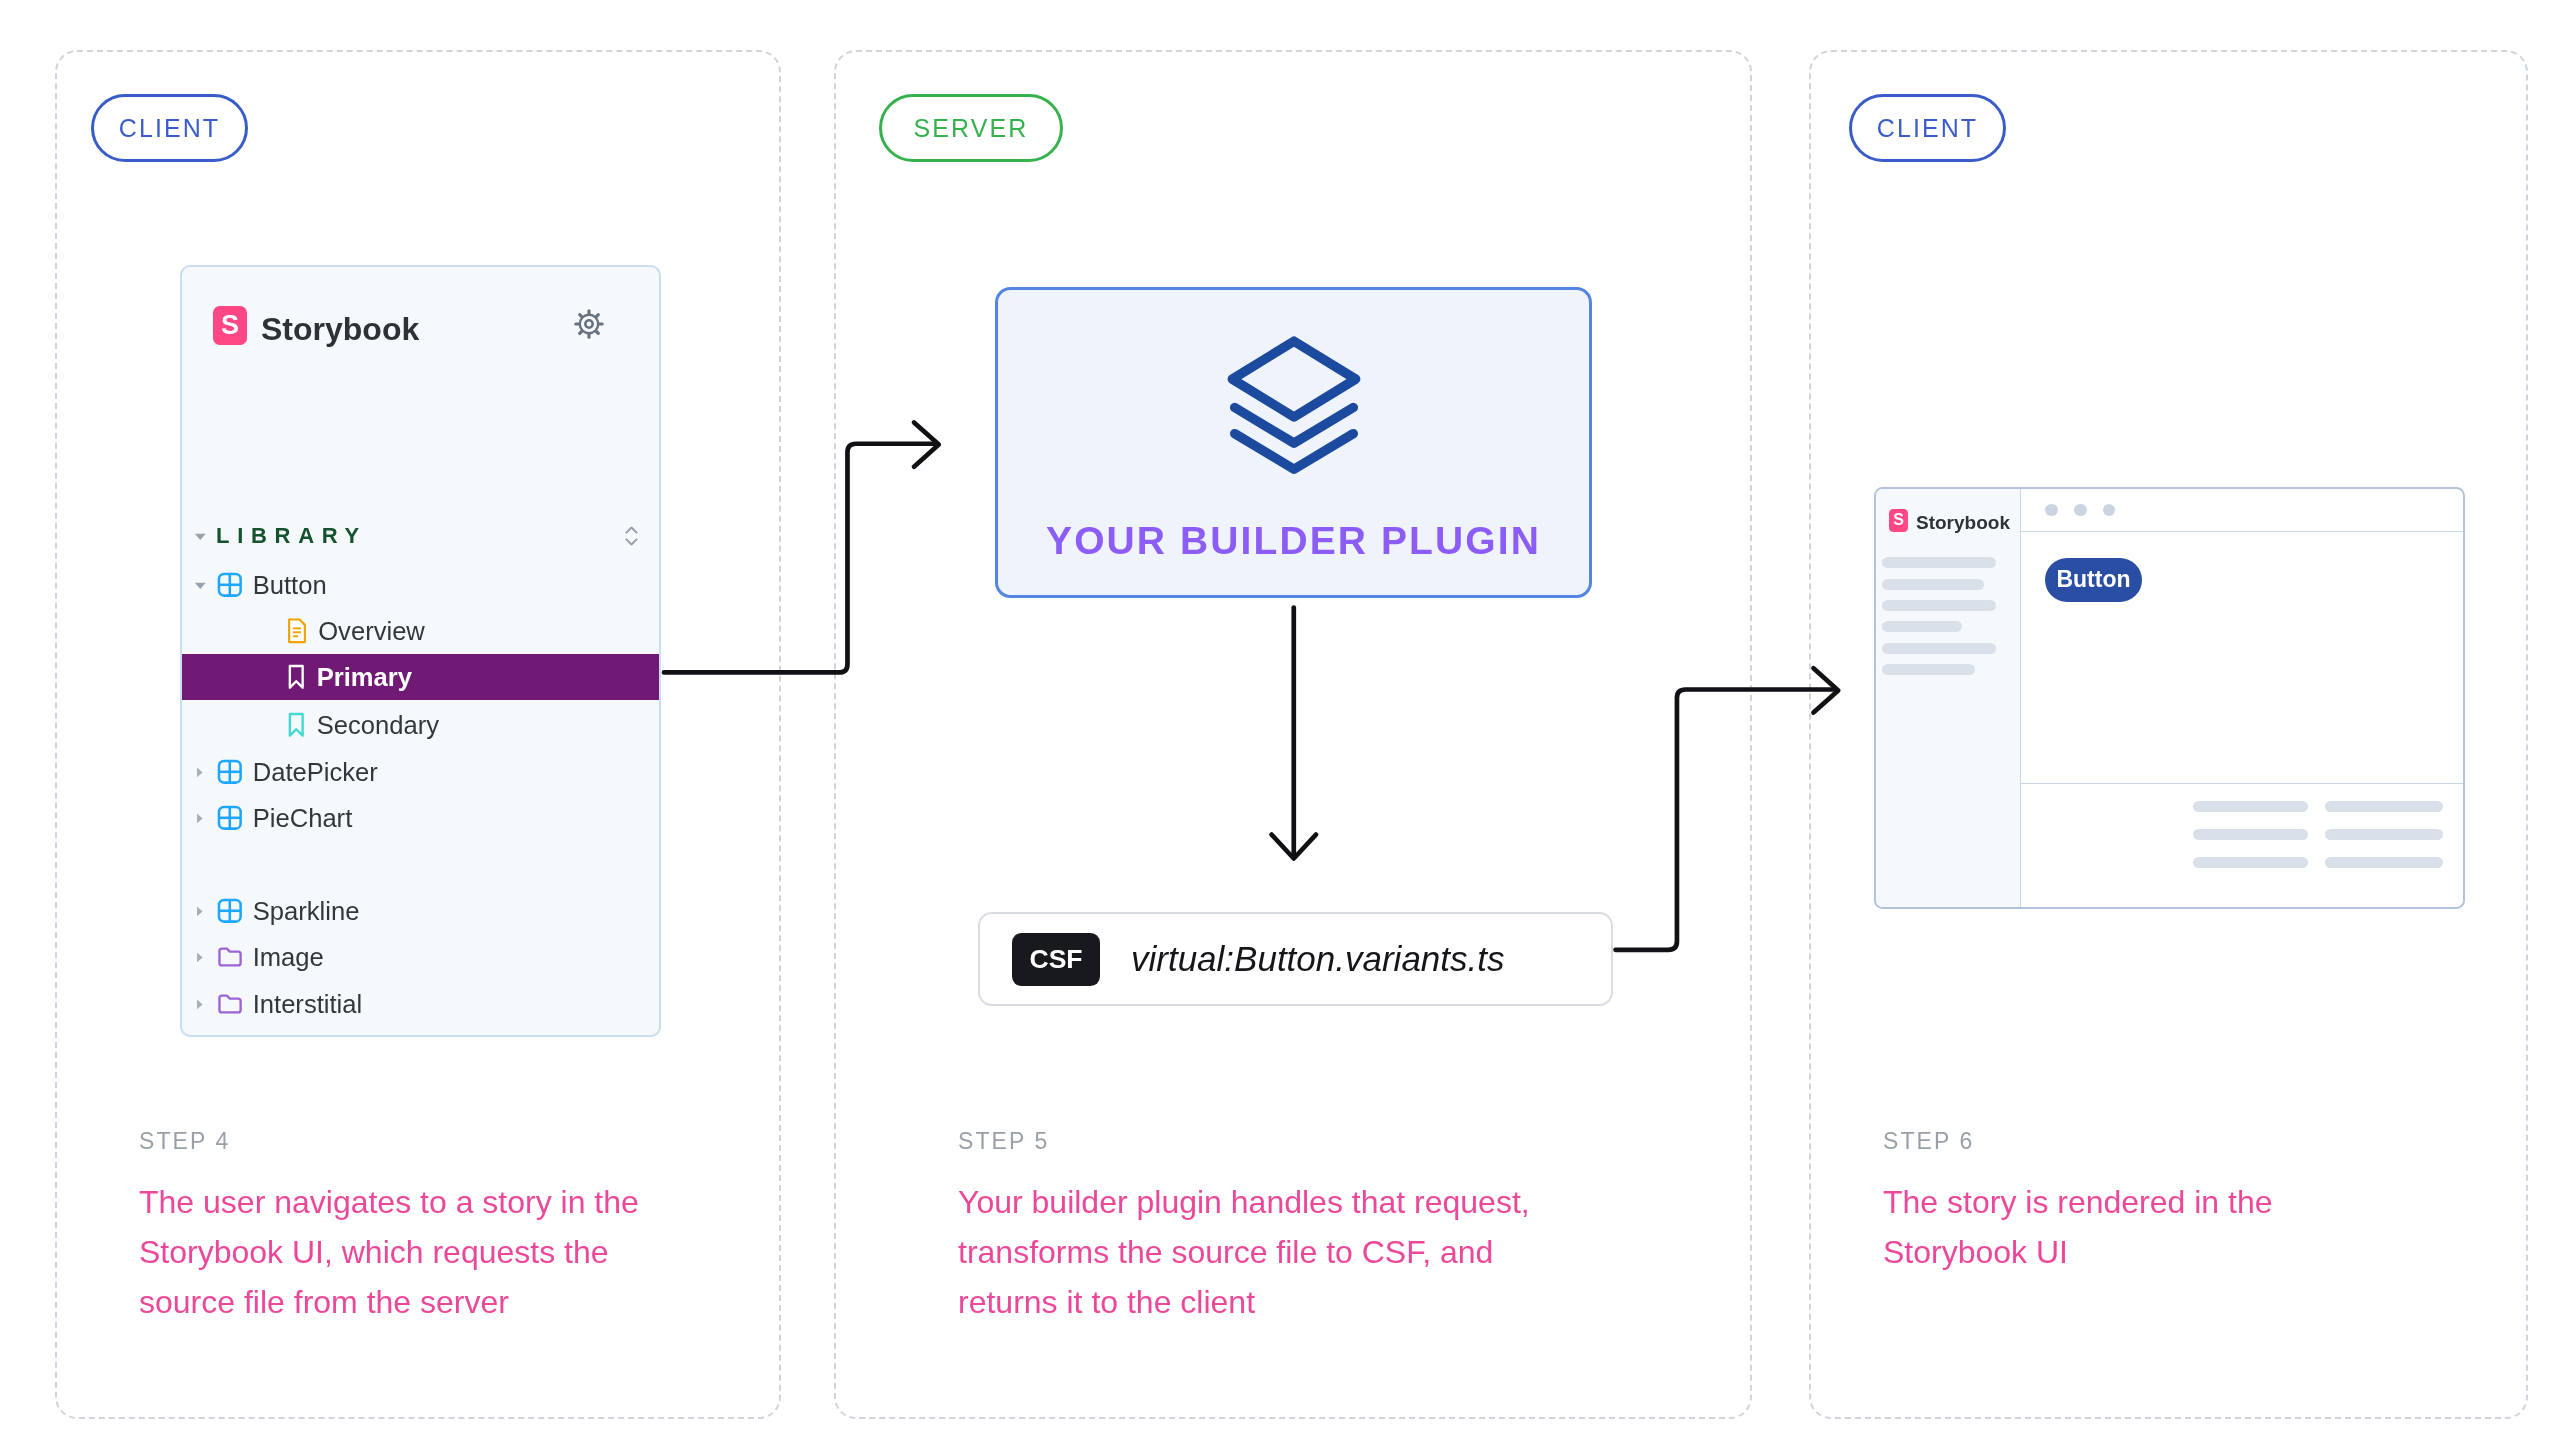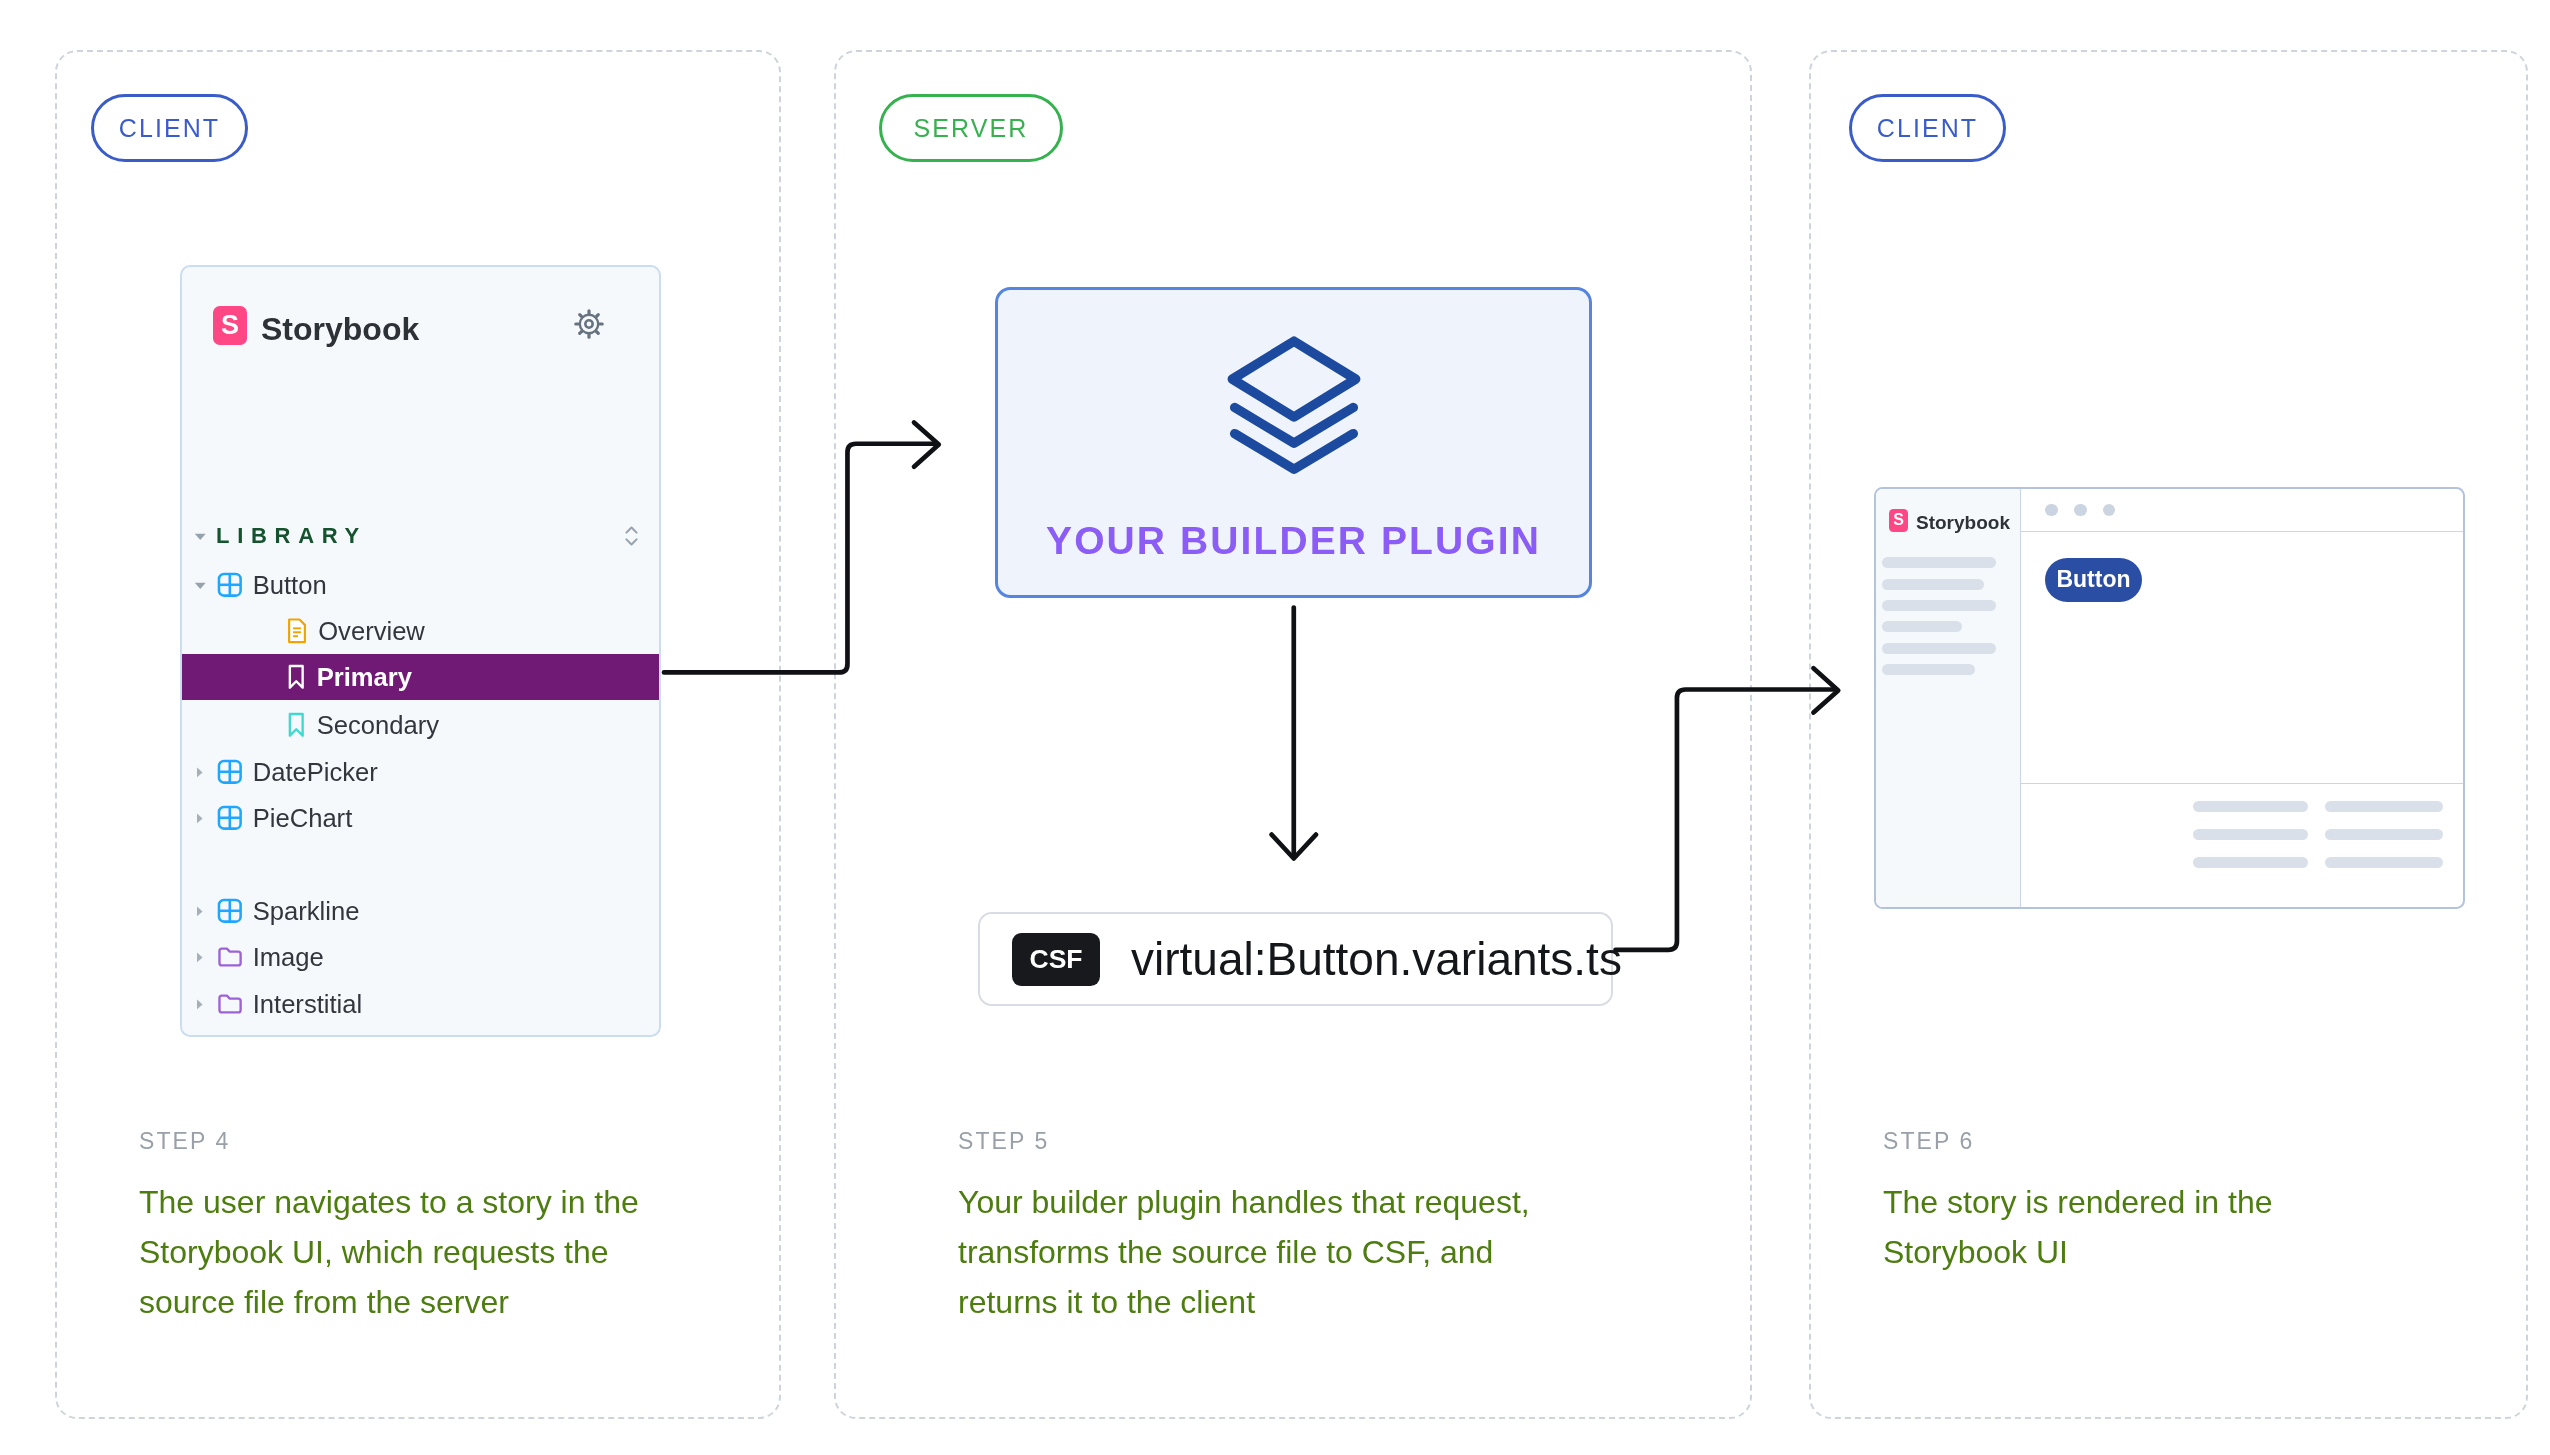--- a/index.html
+++ b/index.html
@@ -50,21 +50,21 @@
   #builder-box{position:absolute;left:995px;top:287px;width:597px;height:311px;background:#EFF4FC;
     border:3px solid #5585E0;border-radius:15.4px;}
   #builder-icon{position:absolute;left:50%;top:44px;transform:translateX(-50%);}
   #builder-label{position:absolute;left:0;right:0;top:229px;text-align:center;font-size:39px;font-weight:600;
     letter-spacing:2.1px;color:#8b5cf6;}
 
   #csf-box{position:absolute;left:978px;top:912px;width:635px;height:94px;background:#fff;
     border:2.1px solid #D9DDE3;border-radius:13.7px;display:flex;align-items:center;padding-left:32px;}
   #csf-badge{width:88px;height:53px;background:#17191D;border-radius:9.4px;color:#fff;font-size:26.5px;
     font-weight:700;display:flex;align-items:center;justify-content:center;flex:none;}
-  #csf-file{margin-left:31px;font-size:46px;color:#14161A;white-space:nowrap;}
+  #csf-file{margin-left:31px;font-size:35px;color:#14161A;white-space:nowrap;font-style:italic;}
 
   
   #mini{position:absolute;left:1874px;top:487px;width:591px;height:422px;background:#ffffff;
     border:2.1px solid #B3C3DC;border-radius:8.5px;overflow:hidden;}
   #mini-sidebar{position:absolute;left:0;top:0;width:145px;height:100%;background:#F6F9FC;border-right:1.7px solid #C9D6E8;}
   #mini-logo{position:absolute;left:12.8px;top:19.6px;width:19.6px;height:23px;background:#FF4785;border-radius:4.3px;
     color:#fff;font-weight:800;font-size:16px;display:flex;align-items:center;justify-content:center;}
   #mini-title{position:absolute;left:40px;top:23px;font-size:19px;font-weight:800;color:#2E3338;}
   .skel{position:absolute;background:#D9E0EA;border-radius:6px;height:11px;}
   #mini-topbar{position:absolute;left:145px;top:0;width:446px;height:43px;border-bottom:1.7px solid #C9D6E8;
@@ -74,21 +74,21 @@
   #mini-button{position:absolute;left:24px;top:25.6px;width:97px;height:44px;background:#2B4EA5;border-radius:22px;
     color:#fff;font-size:23px;font-weight:600;display:flex;align-items:center;justify-content:center;}
   #mini-addons{position:absolute;left:145px;top:294px;width:446px;height:129px;border-top:1.7px solid #C9D6E8;}
 
   
   .step{position:absolute;top:1128px;}
   #step-4{left:139px;width:649px;}
   #step-5{left:958px;width:717px;}
   #step-6{left:1883px;width:597px;}
   .step-label{font-size:23px;letter-spacing:2.1px;color:#9AA0A8;}
-  .step-desc{margin-top:22px;font-size:32px;line-height:50px;color:#4d7c0f;white-space:pre-line;}
+  .step-desc{margin-top:22px;font-size:32px;line-height:50px;color:#ec4899;white-space:pre-line;}
 
   #arrows{position:absolute;left:0;top:0;pointer-events:none;}
 </style>
 </head>
 <body>
 
 <div id="canvas">
 
   <div class="panel" id="panel-client-left"></div>
   <div class="panel" id="panel-server"></div>

